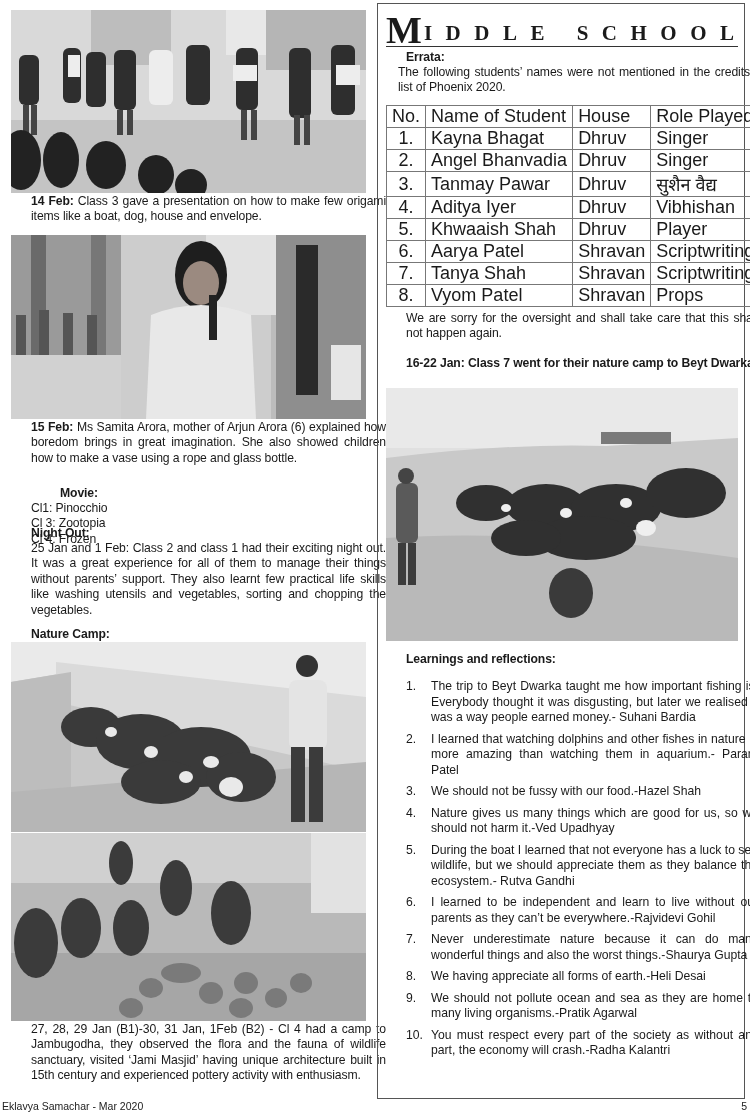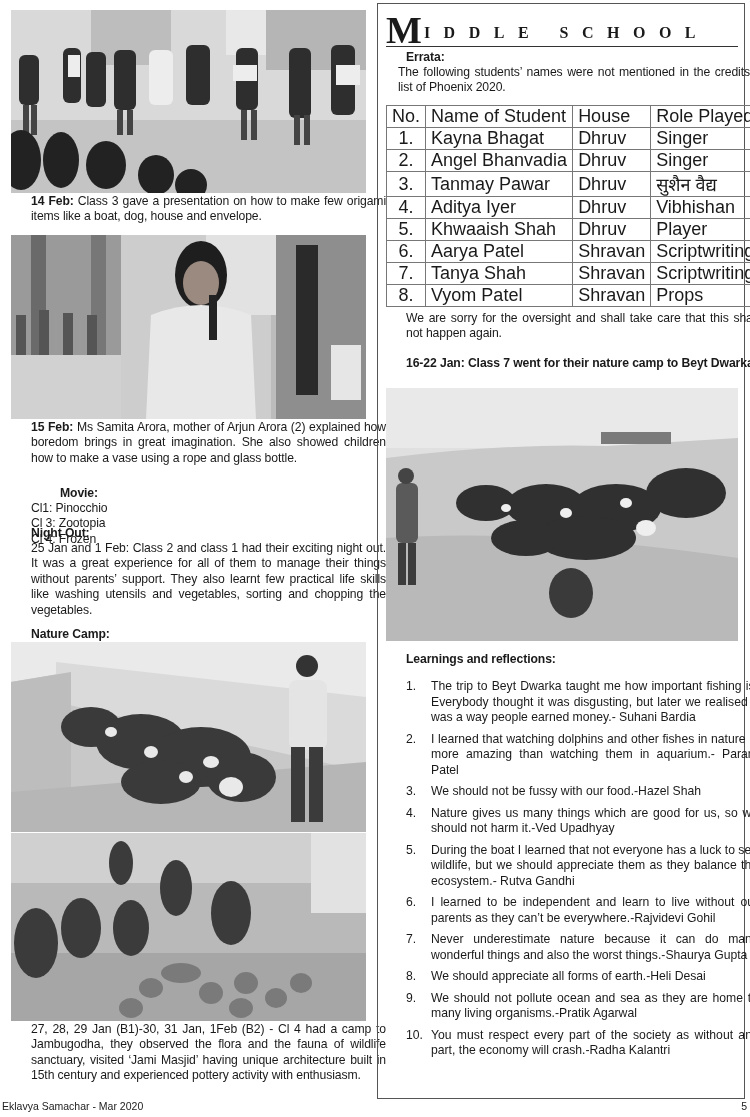--- a/index.html
+++ b/index.html
@@ -13,21 +13,21 @@
   .photo { position: absolute; overflow: hidden; background: #aaa; }
   .photo svg { width: 100%; height: 100%; display: block; }
 
   .txt { font-family: "Liberation Sans", sans-serif; font-size: 12.2px; line-height: 15.4px; text-align: justify; letter-spacing: -0.1px; }
   .bold { font-weight: bold; }
   .abs { position: absolute; margin-left: 20px; }
 
   
   .masthead { position: absolute; left: 8px; top: 7px; width: 352px; height: 36px; border-bottom: 1px solid #333; display: flex; align-items: flex-end; }
   .masthead .big { font-family: "Liberation Serif", serif; font-size: 38px; font-weight: bold; line-height: 32px; }
-  .masthead .rest { font-family: "Liberation Serif", serif; font-size: 16px; font-weight: bold; letter-spacing: 13.5px; line-height: 22px; padding-bottom: 2px; margin-left: 2px; white-space: nowrap; }
+  .masthead .rest { font-family: "Liberation Serif", serif; font-size: 21px; font-weight: bold; letter-spacing: 13.5px; line-height: 22px; padding-bottom: 2px; margin-left: 2px; white-space: nowrap; }
 
   table.cred { position: absolute; left: 9px; top: 104px; width: 357px; border-collapse: collapse; font-family: "Liberation Sans", sans-serif; font-size: 18px; }
   table.cred td, table.cred th { border: 1px solid #777; height: 22px; padding: 0 5px; font-weight: normal; text-align: left; white-space: nowrap; }
   table.cred td.c, table.cred th.c { text-align: center; }
 
   ol.learn { list-style: none; }
   ol.learn li { position: relative; padding-left: 25px; margin-bottom: 6px; font-family: "Liberation Sans", sans-serif; font-size: 12.2px; line-height: 15.5px; text-align: justify; }
   ol.learn li .num { position: absolute; left: 0; top: 0; }
 
   .footer-l { position: absolute; left: 0; top: 1100px; font-family: Liberation Sans, sans-serif; font-size: 10.5px; color: #222; }
@@ -107,21 +107,21 @@
         </g>
         <ellipse cx="190" cy="40" rx="26" ry="34" fill="#1e1e1e"></ellipse>
         <ellipse cx="190" cy="48" rx="18" ry="22" fill="#9b8a80"></ellipse>
         <path d="M140 80 Q190 60 240 80 L245 184 L135 184 Z" fill="#e8e8e8"></path>
         <rect x="198" y="60" width="8" height="45" fill="#222"></rect>
         <rect x="320" y="110" width="30" height="55" fill="#e6e6e6"></rect>
       </svg>
     </div>
 
     <div class="txt abs" style="left:3px; top:412px; width:355px;">
-      <span class="bold">15 Feb:</span><span> Ms Samita Arora, mother of Arjun Arora (2) explained how boredom brings in great imagination. She also showed children how to make a vase using a rope and glass bottle.</span>
+      <span class="bold">15 Feb:</span><span> Ms Samita Arora, mother of Arjun Arora (6) explained how boredom brings in great imagination. She also showed children how to make a vase using a rope and glass bottle.</span>
     </div>
 
     <div class="txt bold abs" style="left:3px; top:478px;padding-left:29px;">Movie:</div>
     <div class="txt abs" style="left:3px; top:493px; width:355px; display:flex;flex-direction:column;">
       <span style="width:108px;">Cl1: Pinocchio</span>
       <span style="width:97px;">Cl 3: Zootopia</span>
       <span>Cl 4: Frozen</span>
     </div>
 
     <div class="txt bold abs" style="left:3px; top:518px;">Night Out:</div>
@@ -302,21 +302,21 @@
     <div class="txt bold abs" style="left:8px; top:648px;">Learnings and reflections:</div>
 
     <ol class="learn abs" id="learn-list" style="left:8px; top:675px; width:352px;">
         <li><span class="num">1.</span><span>The trip to Beyt Dwarka taught me how important fishing is. Everybody thought it was disgusting, but later we realised it was a way people earned money.- Suhani Bardia</span></li>
         <li><span class="num">2.</span><span>I learned that watching dolphins and other fishes in nature is more amazing than watching them in aquarium.- Param Patel</span></li>
         <li><span class="num">3.</span><span>We should not be fussy with our food.-Hazel Shah</span></li>
         <li><span class="num">4.</span><span>Nature gives us many things which are good for us, so we should not harm it.-Ved Upadhyay</span></li>
         <li><span class="num">5.</span><span>During the boat I learned that not everyone has a luck to see wildlife, but we should appreciate them as they balance the ecosystem.- Rutva Gandhi</span></li>
         <li><span class="num">6.</span><span>I learned to be independent and learn to live without our parents as they can’t be everywhere.-Rajvidevi Gohil</span></li>
         <li><span class="num">7.</span><span>Never underestimate nature because it can do many wonderful things and also the worst things.-Shaurya Gupta</span></li>
-        <li><span class="num">8.</span><span>We should appreciate all forms of earth.-Heli Desai</span></li>
+        <li><span class="num">8.</span><span>We having appreciate all forms of earth.-Heli Desai</span></li>
         <li><span class="num">9.</span><span>We should not pollute ocean and sea as they are home to many living organisms.-Pratik Agarwal</span></li>
         <li><span class="num">10.</span><span>You must respect every part of the society as without any part, the economy will crash.-Radha Kalantri</span></li>
       </ol>
   </div>
 
   <div class="footer-l" style="left:2px;">Eklavya Samachar - Mar 2020</div>
   <div class="footer-r">5</div>
 </div>
 
 </body></html>

